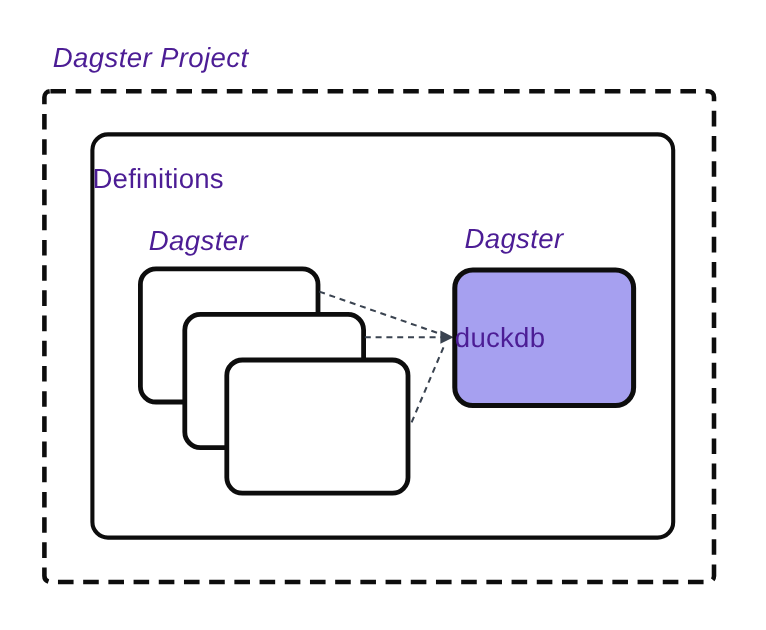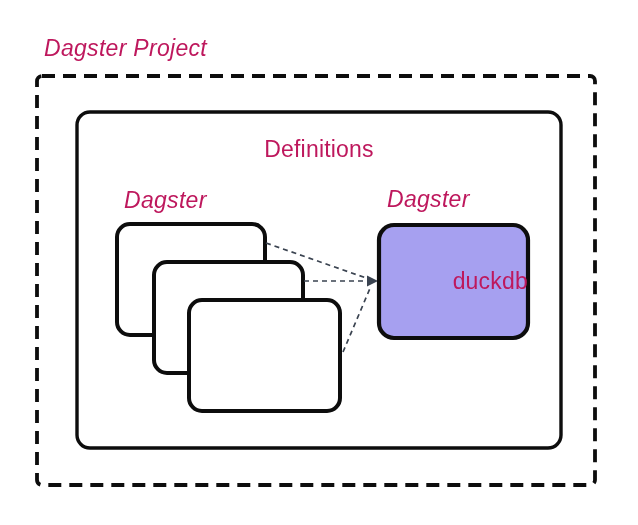--- a/index.html
+++ b/index.html
@@ -20,55 +20,54 @@
     position: absolute;
     left: 0;
     top: 0;
     width: 638px;
     height: 525px;
   }
   .label {
     position: absolute;
     line-height: 1;
     white-space: nowrap;
-    color: #be185d;
+    color: #4c1d95;
   }
   .label.italic {
     font-style: italic;
     font-weight: 500;
     letter-spacing: 0.3px;
   }
   .project-title {
     left: 44px;
     top: 37px;
     font-size: 23px;
   }
   .definitions-label {
     left: 77px;
     top: 138px;
     width: 484px;
-    text-align: center;
     font-size: 23px;
     letter-spacing: 0.2px;
   }
   .assets-label {
     left: 124px;
     top: 189px;
     font-size: 23px;
   }
   .resource-label {
     left: 387px;
     top: 188px;
     font-size: 23px;
   }
   .duckdb-label {
     left: 379px;
     top: 270px;
     width: 149px;
-    text-align: right;
+    text-align: left;
     font-size: 23px;
     letter-spacing: 0.2px;
   }
 </style>
 </head>
 <body>
 
 <div class="canvas">
 
   <svg class="diagram-svg" viewBox="0 0 638 525" xmlns="http://www.w3.org/2000/svg">

